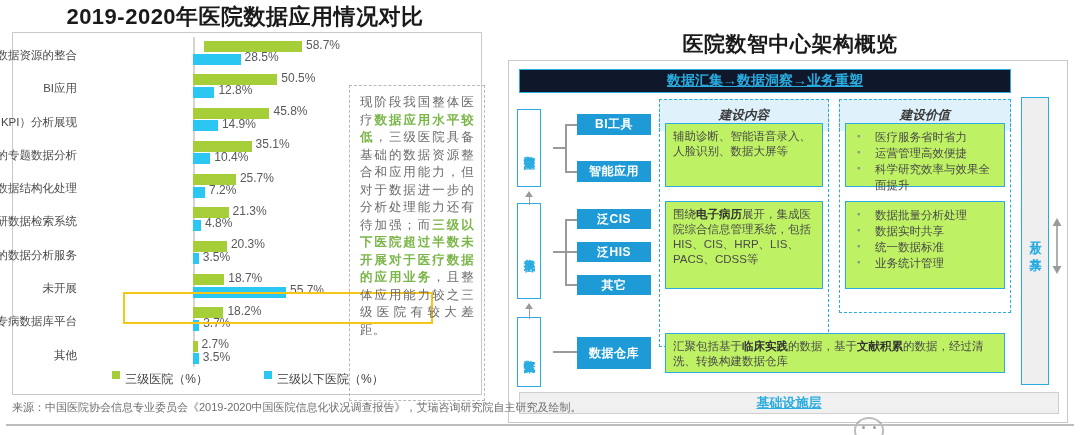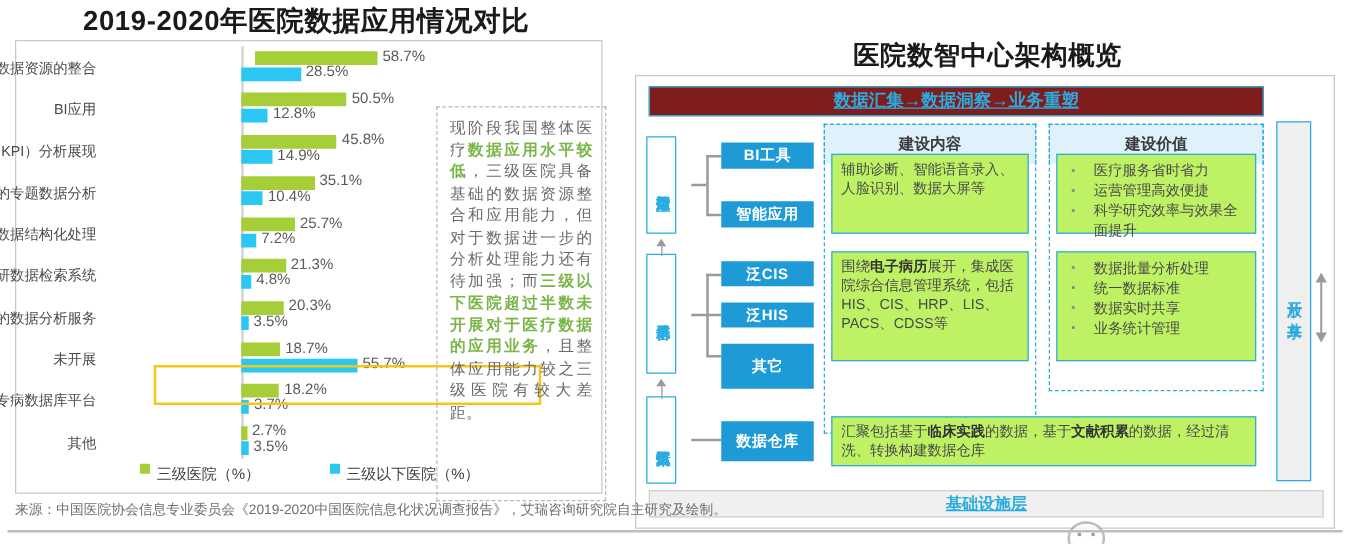--- a/index.html
+++ b/index.html
@@ -70,21 +70,21 @@
   .r-title{
     position:absolute;left:0;top:2px;width:580px;text-align:center;
     font-size:21px;font-weight:bold;color:#1a1a1a;letter-spacing:0.5px;
   }
   .archbox{
     position:absolute;left:8px;top:32px;width:560px;height:363px;
     border:1px solid #c9c9c9;background:#fff;box-sizing:border-box;
   }
   .bandtop{
     position:absolute;left:10px;top:8px;width:492px;height:24px;
-    border:1.5px solid #2aace0;background:#7f1d1d;box-sizing:border-box;
+    border:1.5px solid #2aace0;background:#0f172a;box-sizing:border-box;
     display:flex;align-items:center;justify-content:center;
     font-size:14px;font-weight:bold;color:#2aace0;text-decoration:underline;
   }
   .bandbot{
     position:absolute;left:10px;bottom:8px;width:540px;height:22px;
     border:1px solid #cfcfcf;background:#f0f0f0;box-sizing:border-box;
     display:flex;align-items:center;justify-content:center;
     font-size:13px;font-weight:bold;color:#2aace0;text-decoration:underline;
   }
   .sidebar-open{
@@ -106,21 +106,21 @@
   .bluebtn{
     position:absolute;background:#1e9bd7;color:#fff;font-weight:bold;
     font-size:12px;display:flex;align-items:center;justify-content:center;
     letter-spacing:0.5px;
   }
 
   .colhdr{
     position:absolute;height:32px;background:#dff1fb;
     border-left:1.5px dashed #2aace0;border-right:1.5px dashed #2aace0;border-top:1.5px dashed #2aace0;
     box-sizing:border-box;display:flex;align-items:center;justify-content:center;
-    font-size:12.5px;font-weight:bold;color:#3b3b3b;
+    font-size:12.5px;font-weight:bold;color:#3b3b3b;font-style:italic;
   }
   .dashcol{
     position:absolute;border:1.5px dashed #2aace0;box-sizing:border-box;background:transparent;
   }
   .card{
     position:absolute;border:1.5px solid #2aace0;background:#bef264;box-sizing:border-box;
     font-size:11.5px;line-height:15px;color:#4a4a4a;padding:5px 7px;
   }
   .card b{font-weight:bold;color:#333;}
   .card ul{margin:0;padding:0;list-style:none;}
@@ -317,28 +317,28 @@
       </div>
       <div class="uparrow" style="left:16px;top:130px;"></div>
       <div class="connector" style="left:19.5px;top:134px;width:1.5px;height:10px;"></div>
       <div class="connector" style="left:44px;top:190px;width:12px;height:1.5px;"></div>
       <div class="connector" style="left:56px;top:158px;width:1.5px;height:66px;"></div>
       <div class="connector" style="left:56px;top:158px;width:12px;height:1.5px;"></div>
       <div class="connector" style="left:56px;top:190px;width:12px;height:1.5px;"></div>
       <div class="connector" style="left:56px;top:223px;width:12px;height:1.5px;"></div>
       <div class="bluebtn" style="left:68px;top:148px;width:74px;height:20px;">泛CIS</div>
       <div class="bluebtn" style="left:68px;top:181px;width:74px;height:20px;">泛HIS</div>
-      <div class="bluebtn" style="left:68px;top:214px;width:74px;height:36px;">其它</div>
+      <div class="bluebtn" style="left:68px;top:214px;width:74px;height:20px;">其它</div>
 
       <div class="card" style="left:156px;top:140px;width:158px;height:88px;" id="card-content-1"><span>围绕</span><b>电子病历</b><span>展开，集成医院综合信息管理系统，包括HIS、CIS、HRP、LIS、PACS、CDSS等</span></div>
       <div class="card" style="left:336px;top:140px;width:160px;height:88px;">
         <ul id="values-1">
             <li>数据批量分析处理</li>
+            <li>数据实时共享</li>
             <li>统一数据标准</li>
-            <li>数据实时共享</li>
             <li>业务统计管理</li>
           </ul>
       </div>
 
       <div class="laybox" style="top:256px;height:70px;">
         <span>数据汇集</span>
       </div>
       <div class="uparrow" style="left:16px;top:242px;"></div>
       <div class="connector" style="left:19.5px;top:246px;width:1.5px;height:12px;"></div>
       <div class="connector" style="left:44px;top:290px;width:24px;height:1.5px;"></div>

